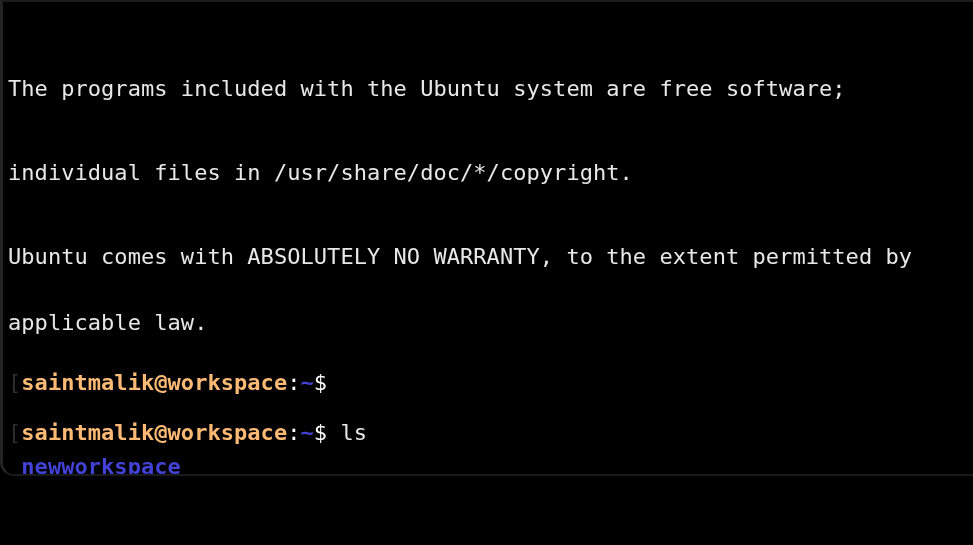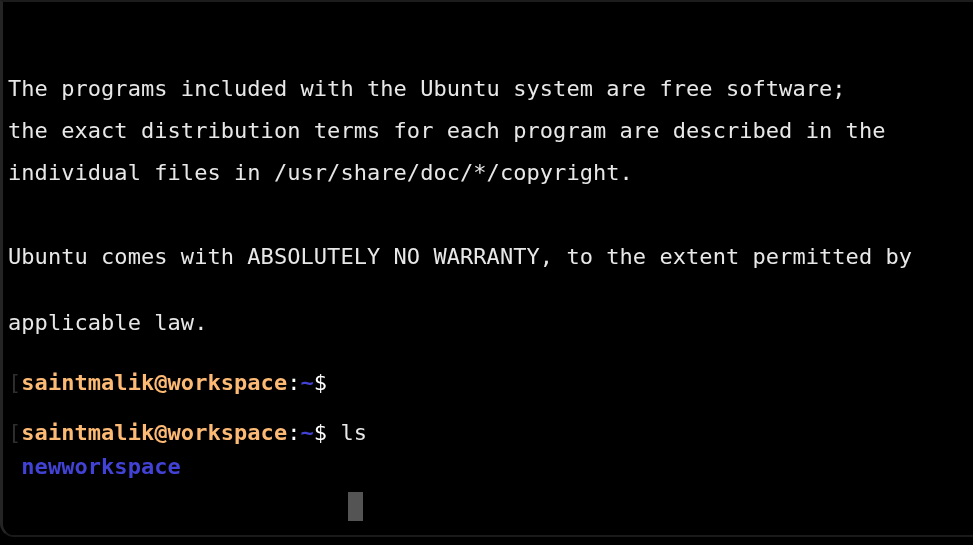--- a/index.html
+++ b/index.html
@@ -12,21 +12,21 @@
     width: 973px;
     height: 545px;
     overflow: hidden;
     font-family: "DejaVu Sans Mono", "Liberation Mono", monospace;
   }
 
   
   #terminal-window {
     position: relative;
     width: 973px;
-    height: 537px;
+    height: 476px;
     box-sizing: border-box;
     background: #000000;
     border-left: 3px solid #242424;
     border-top: 2px solid #1c1c1c;
     border-bottom: 2px solid #1a1a1a;
     border-right: 0;
     border-bottom-left-radius: 14px;
     overflow: hidden;
   }
 
@@ -70,21 +70,20 @@
     background: #545454;
   }
 </style>
 </head>
 <body>
 
 <div id="terminal-window">
   <div id="terminal-screen">
 
     <div class="term-line" style="top: 74px;"><span class="c-default">The programs included with the Ubuntu system are free software;</span></div>
-      <div class="term-line" style="top: 116px;"><span class="c-default">the exact distribution terms for each program are described in the</span></div>
       <div class="term-line" style="top: 158px;"><span class="c-default">individual files in /usr/share/doc/*/copyright.</span></div>
       <div class="term-line blank" style="top: 200px;">&nbsp;</div>
       <div class="term-line" style="top: 242px; text-align: center;"><span class="c-default">Ubuntu comes with ABSOLUTELY NO WARRANTY, to the extent permitted by</span></div>
       <div class="term-line" style="top: 284px; margin-top: 24px;"><span class="c-default">applicable law.</span></div>
       <div class="term-line blank" style="top: 326px;">&nbsp;</div>
       <div class="term-line" style="top: 368px;"><span class="c-dim">[</span><span class="c-green">saintmalik@workspace</span><span class="c-white">:</span><span class="c-blue">~</span><span class="c-white">$</span></div>
       <div class="term-line" style="top: 410px; margin-top: 8px;"><span class="c-dim">[</span><span class="c-green">saintmalik@workspace</span><span class="c-white">:</span><span class="c-blue">~</span><span class="c-white">$</span><span class="c-default"> ls</span></div>
       <div class="term-line" style="top: 452px;"><span class="c-blue"> newworkspace</span></div>
       <div id="cursor-block" style="left: 345px; top: 490px; background: rgb(84, 84, 84);"></div>
   </div>

